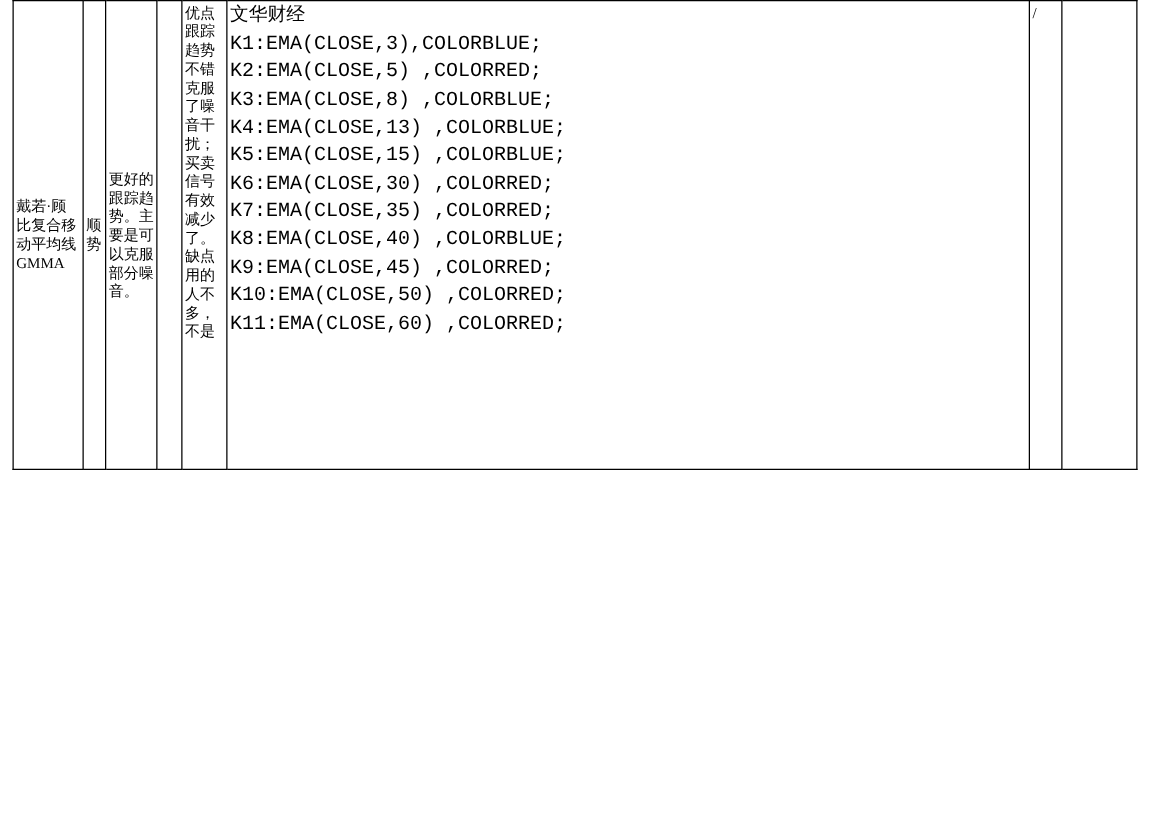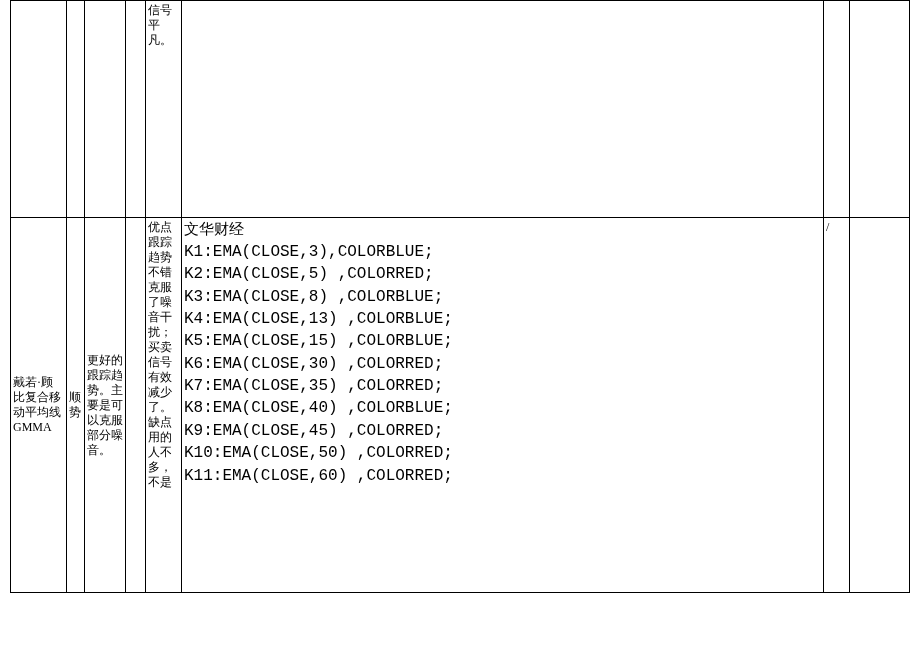--- a/index.html
+++ b/index.html
@@ -83,30 +83,20 @@
         <col class="c2">
         <col class="c3">
         <col class="c4">
       <col class="c5">
         <col class="c6">
         <col class="c7">
         <col class="c8">
     </colgroup>
 
     <tbody>
-        <tr class="rtop">
-      <td class="vcol"></td>
-      <td class="vcol"></td>
-      <td class="vcol"></td>
-      <td class="vcol"></td>
-      <td class="vcol vc-top">信号平凡。</td>
-      <td></td>
-      <td></td>
-      <td></td>
-    </tr>
 
     <tr class="rbot">
       <td class="vcol vc-mid">戴若·顾比复合移动平均线GMMA</td>
       <td class="vcol vc-mid">顺势</td>
       <td class="vcol vc-mid">更好的跟踪趋势。主要是可以克服部分噪音。</td>
       <td class="vcol"></td>
       <td class="vcol vc-top" style="white-space:pre-wrap;">优点跟踪趋势不错克服了噪音干扰；买卖信号有效减少了。
 缺点用的人不多，不是</td>
       <td class="code-block">
         <div class="code-title">文华财经</div>

